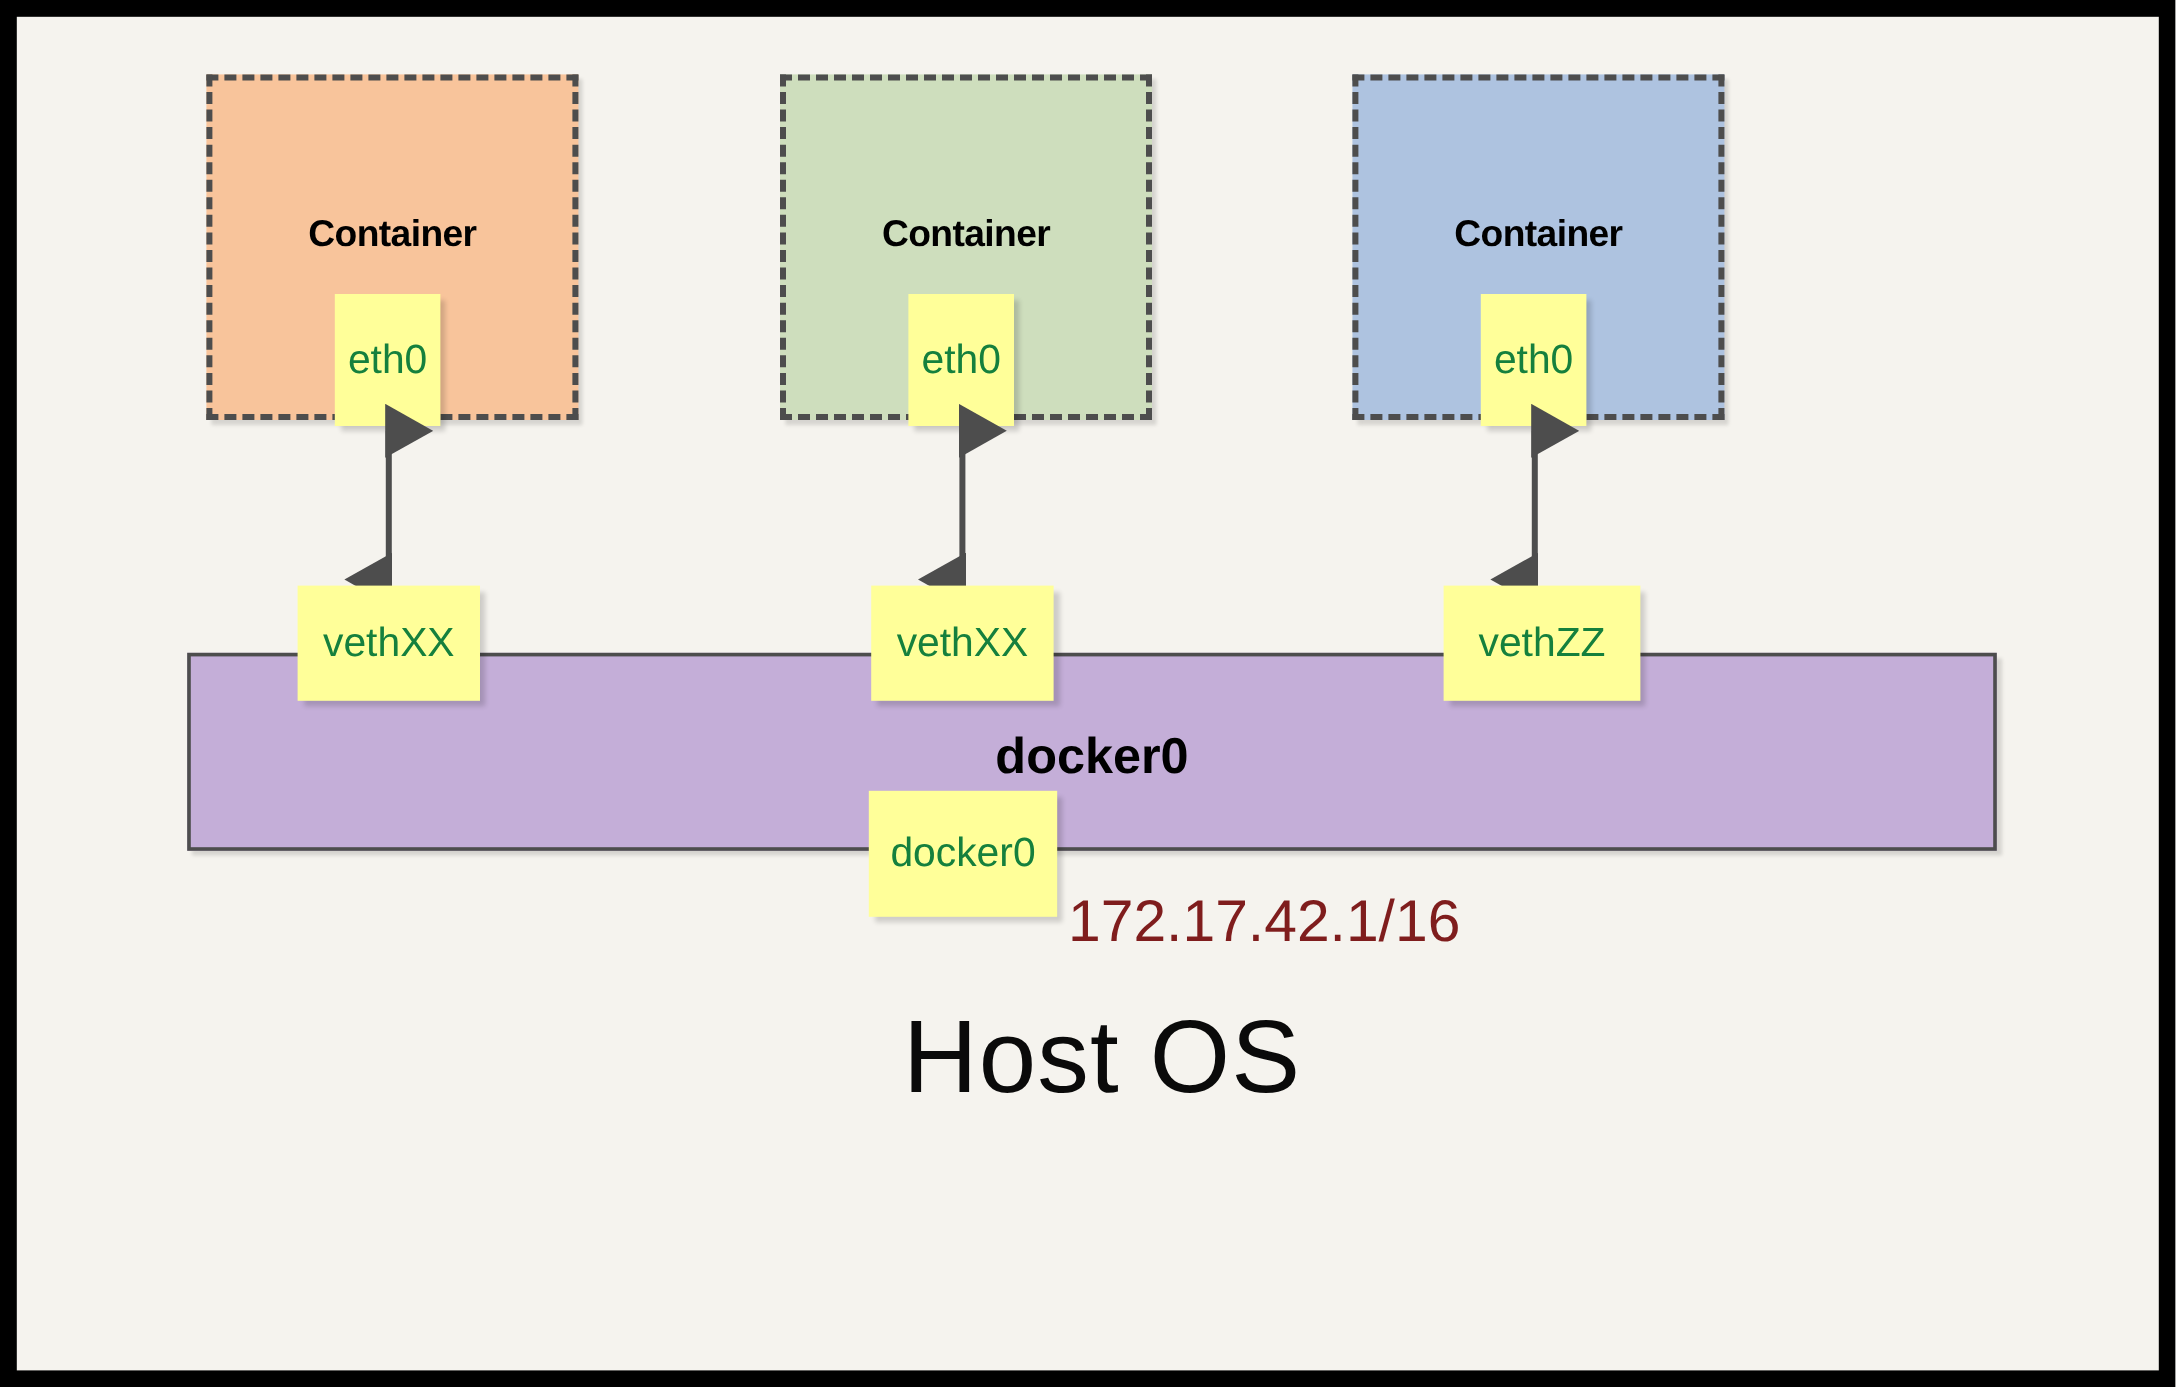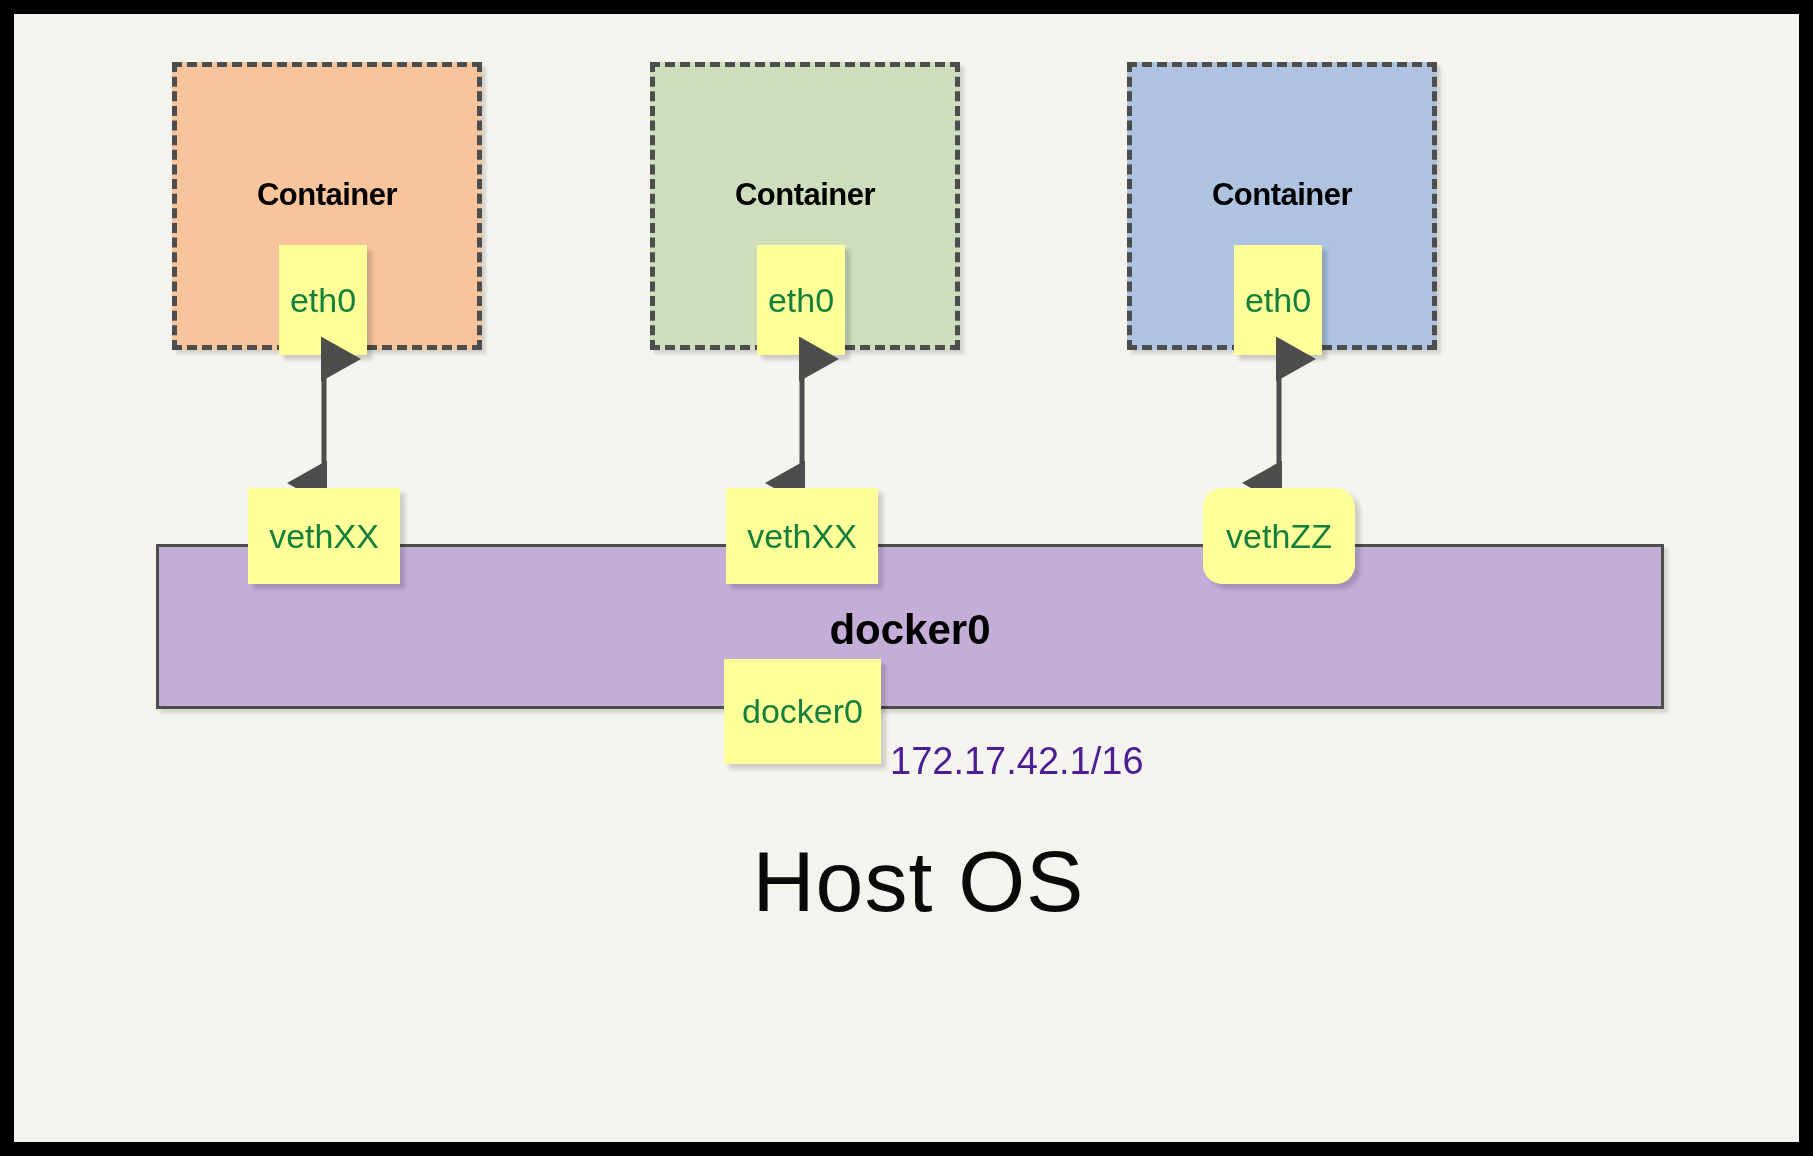--- a/index.html
+++ b/index.html
@@ -72,22 +72,22 @@
 
   
   .arrow-svg {
     position: absolute;
     overflow: visible;
   }
 
   
   #ip-label {
     position: absolute;
-    font-size: 38px;
-    color: #4c1d95;
+    font-size: 49px;
+    color: #7f1d1d;
     white-space: nowrap;
   }
   #host-os {
     position: absolute;
     left: 0;
     right: 0;
     text-align: center;
     font-size: 86px;
     font-weight: 300;
     color: #0A0A0A;
@@ -155,21 +155,21 @@
   </svg>
 
   <div id="bridge" style="left:142px; top:530px; width:1508px; height:165px;">
   </div>
   <div id="bridge-label" style="left:142px; width:1508px; top:592px;">docker0</div>
 
   <div class="iface" style="left:234px; top:474px; width:152px; height:96px;">vethXX</div>
 
   <div class="iface" style="left:712px; top:474px; width:152px; height:96px;">vethXX</div>
 
-  <div class="iface" style="left:1189px; top:474px; width:152px; height:96px;border-radius:19px;">vethZZ</div>
+  <div class="iface" style="left:1189px; top:474px; width:164px; height:96px;">vethZZ</div>
 
   <div class="iface" style="left:710px; top:645px; width:157px; height:105px;">docker0</div>
 
   <div id="ip-label" style="left:876px; top:726px;">172.17.42.1/16</div>
 
   <div id="host-os" style="top:818px;padding-left:24px;">Host OS</div>
 
 </div>
 
 </body></html>

